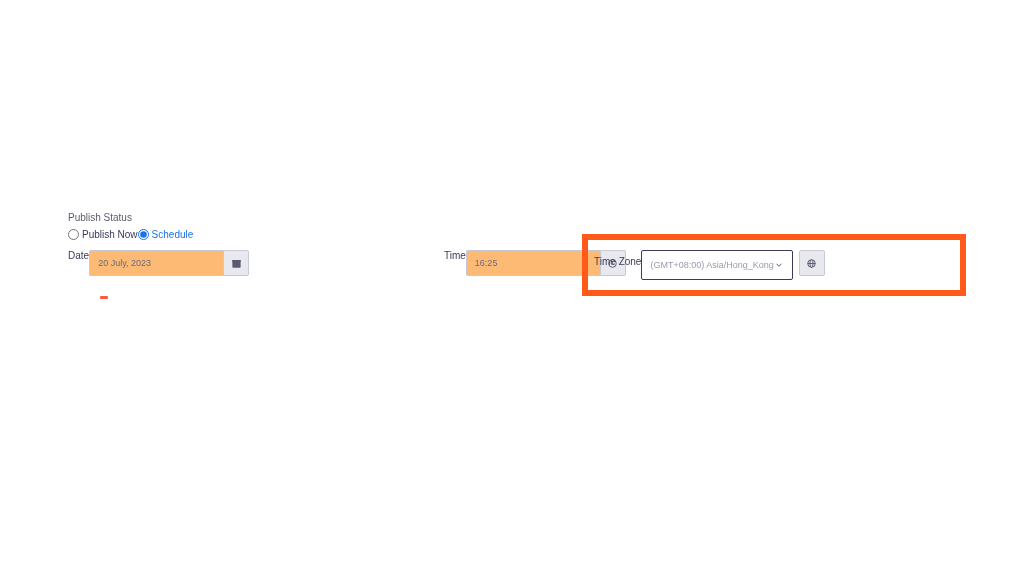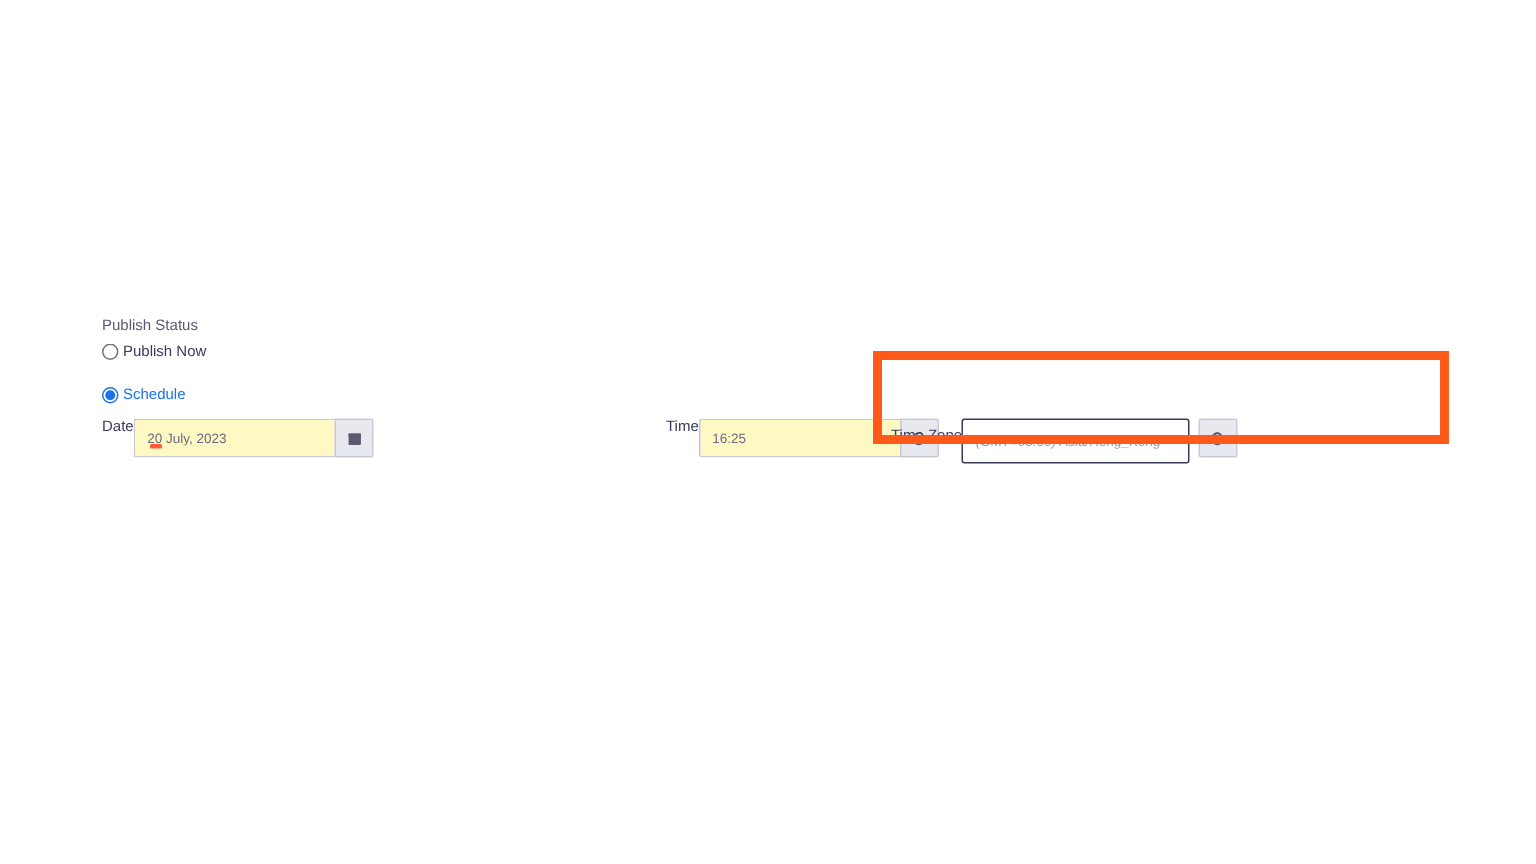--- a/index.html
+++ b/index.html
@@ -17,23 +17,21 @@
       right: 60px;
     }
     .section-label {
       font-size: 10px;
       color: #5a5a70;
       margin-bottom: 6px;
       font-weight: 400;
     }
     .radio-row {
       display: flex;
-      gap: 18px;
       margin-bottom: 10px;
-      flex-direction: column;
     }
     .radio-item {
       display: flex;
       align-items: center;
       gap: 3px;
       font-size: 10px;
       color: #3a3a5a;
     }
     .radio-item input[type="radio"] {
       width: 11px;
@@ -67,21 +65,21 @@
       height: 26px;
     }
     .text-input {
       flex: 1;
       border: 1px solid #c9c9d6;
       border-right: none;
       padding: 0 8px;
       font-size: 9px;
       color: #6a6a80;
       outline: none;
-      background: #fef9c3;
+      background: #fdba74;
       border-radius: 2px 0 0 2px;
     }
     .addon {
       width: 26px;
       border: 1px solid #c9c9d6;
       background: #e8e8ef;
       display: flex;
       align-items: center;
       justify-content: center;
       border-radius: 0 2px 2px 0;
@@ -100,21 +98,20 @@
       border: 1px solid #3a3a5a;
       background: #fff;
       display: flex;
       align-items: center;
       justify-content: space-between;
       padding: 14px 8px;
       font-size: 9px;
       color: #9a9ab0;
       border-radius: 2px;
       cursor: pointer;
-      font-style: italic;
     }
     .chevron {
       width: 10px;
       height: 10px;
     }
     .chevron path { stroke: #5a5a70; fill: none; stroke-width: 1.6; }
     .highlight-box {
       position: absolute;
       border: 6px solid #ff5a1a;
       pointer-events: none;

